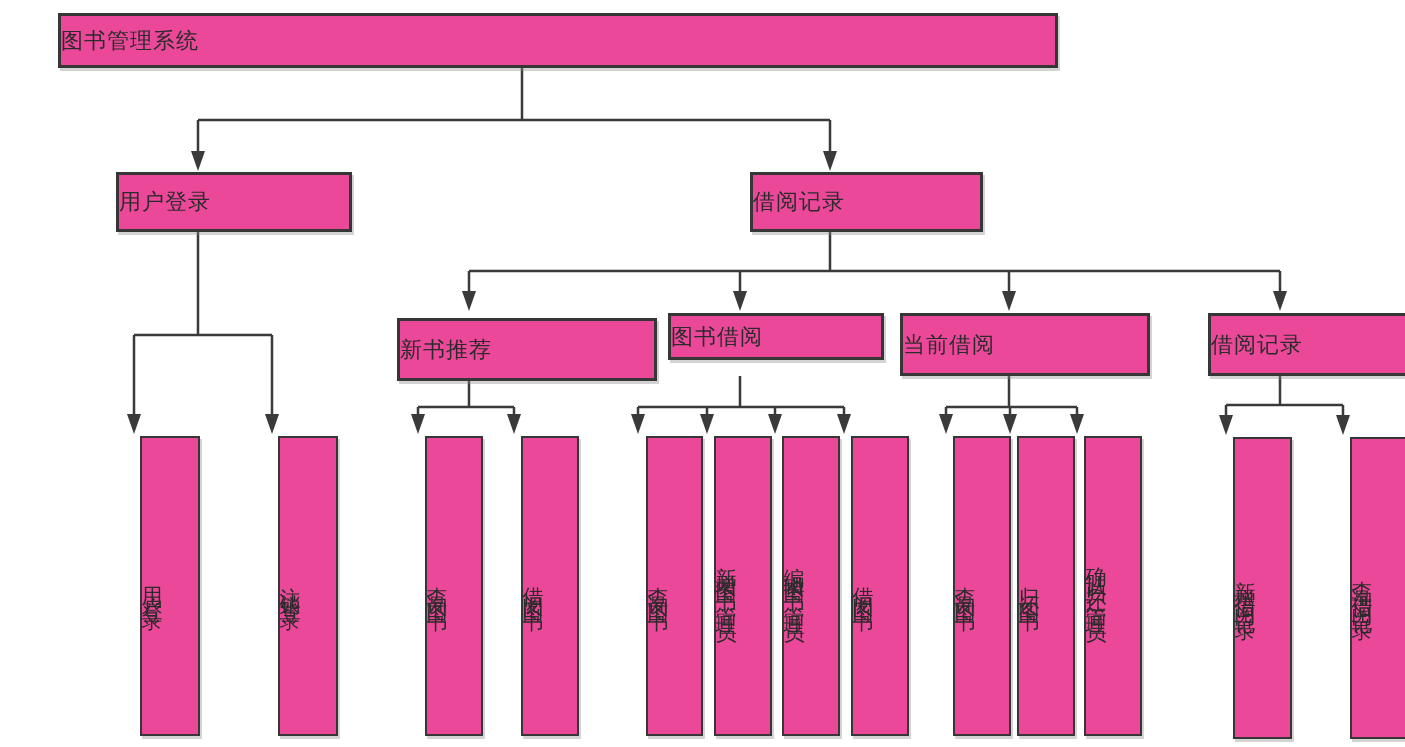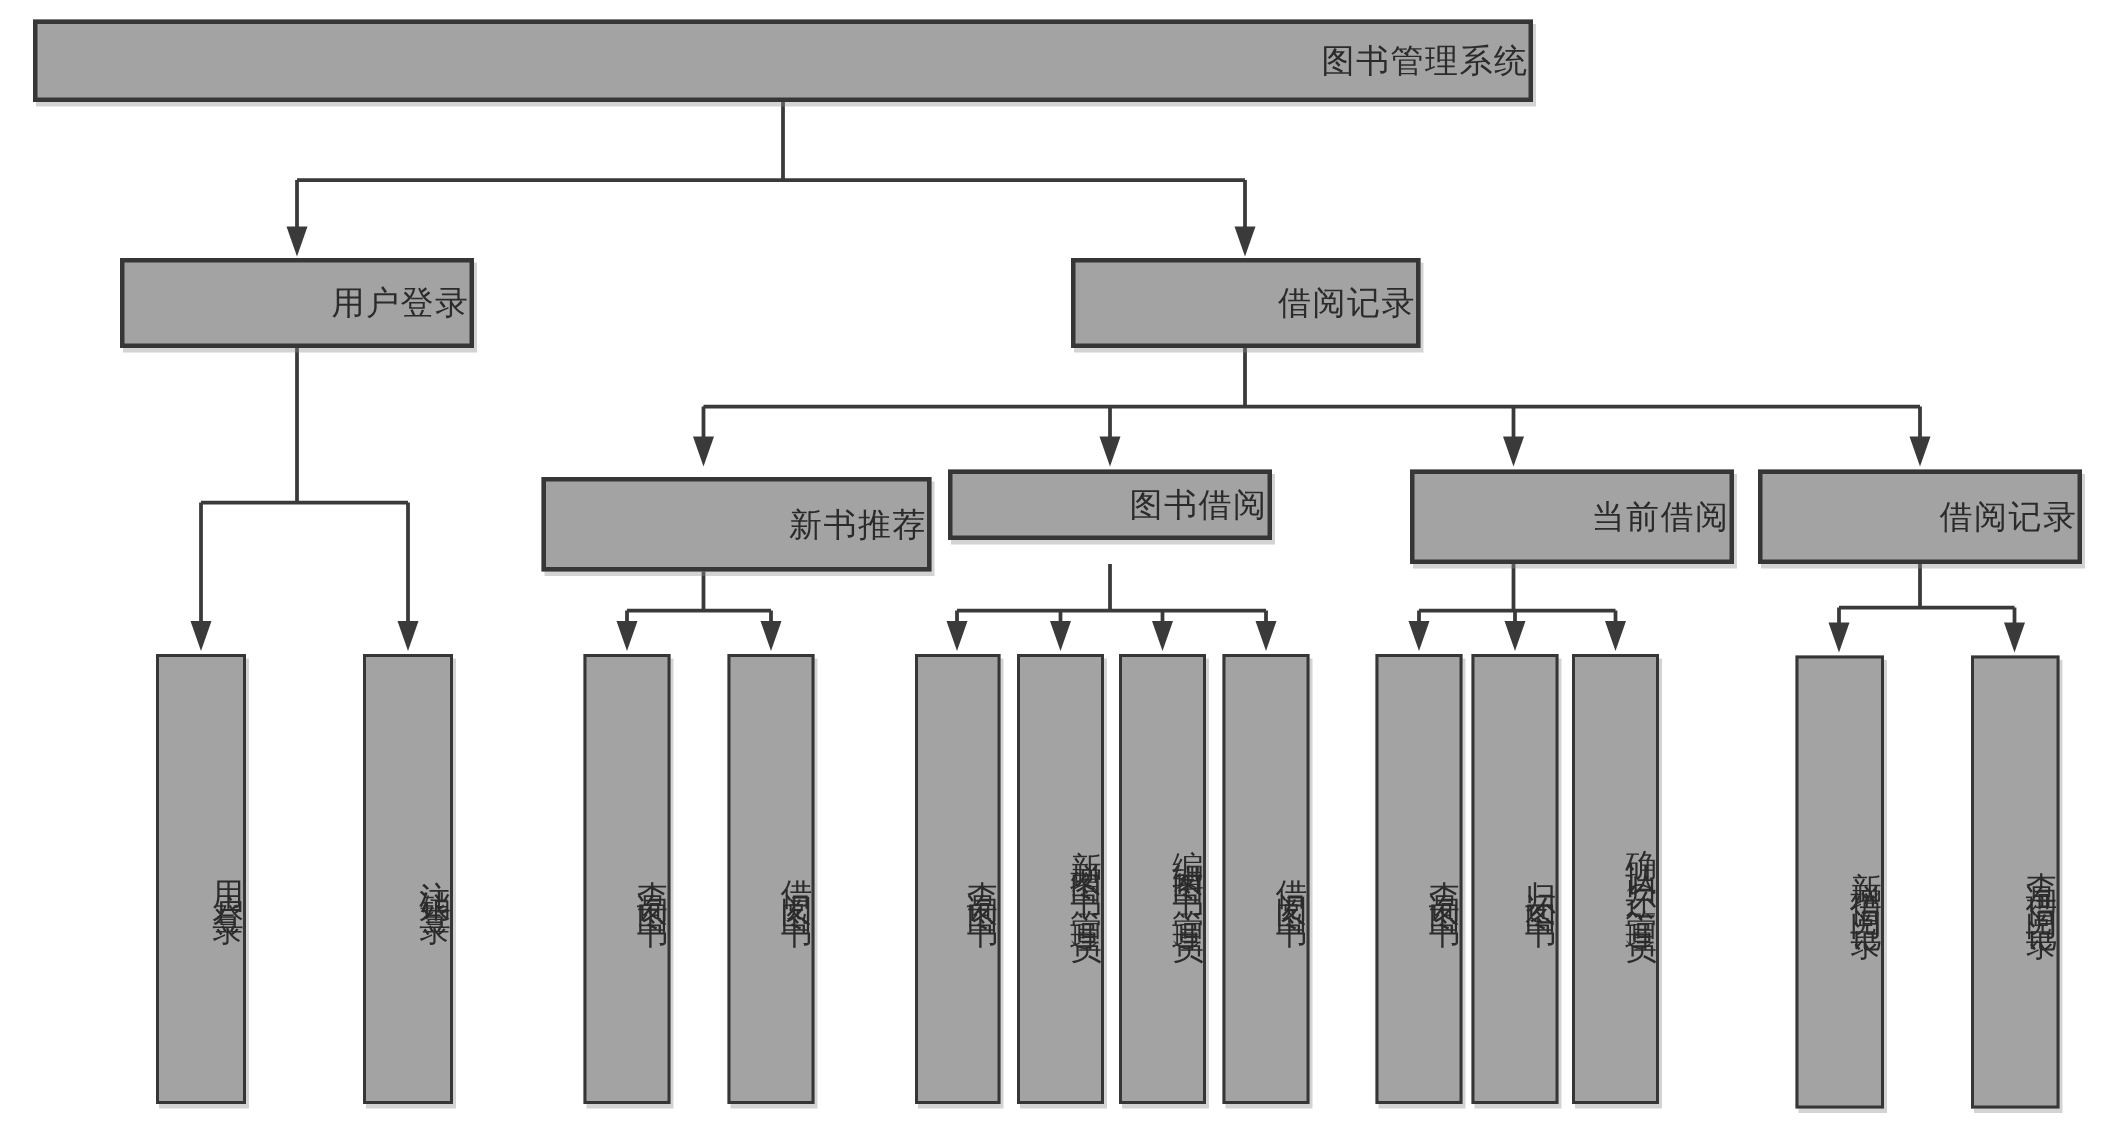--- a/index.html
+++ b/index.html
@@ -18,27 +18,28 @@
   .connectors {
     position: absolute;
     left: 0;
     top: 0;
     width: 1405px;
     height: 747px;
   }
   .node {
     position: absolute;
     box-sizing: border-box;
-    background: #a3a3a3;
+    background: #ec4899;
     border: 3px solid #363636;
     box-shadow: 2px 3px 0 rgba(140,140,140,0.38);
     display: flex;
     align-items: center;
-    justify-content: flex-end;
+    justify-content: flex-start;
     color: #2b2b2b;
+    margin-left: 36px;
   }
   .node.h .lbl {
     font-size: 22px;
     letter-spacing: 1px;
     white-space: nowrap;
   }
   .node.v {
     border-width: 2px;
   }
   .node.v .lbl {
@@ -125,21 +126,21 @@
   <div class="node h" style="left:714px; top:172px; width:233px; height:60px">
     <span class="lbl">借阅记录</span>
   </div>
 
   <div class="node h" style="left:361px; top:318px; width:260px; height:63px">
     <span class="lbl">新书推荐</span>
   </div>
   <div class="node h" style="left:632px; top:313px; width:216px; height:47px">
     <span class="lbl">图书借阅</span>
   </div>
-  <div class="node h" style="left:940px; top:313px; width:216px; height:63px">
+  <div class="node h" style="left:864px; top:313px; width:250px; height:63px">
     <span class="lbl">当前借阅</span>
   </div>
   <div class="node h" style="left:1172px; top:313px; width:216px; height:63px">
     <span class="lbl">借阅记录</span>
   </div>
 
   <div class="node v" style="left:104px; top:436px; width:60px; height:300px">
     <span class="lbl">用户登录</span>
   </div>
   <div class="node v" style="left:242px; top:436px; width:60px; height:300px">

